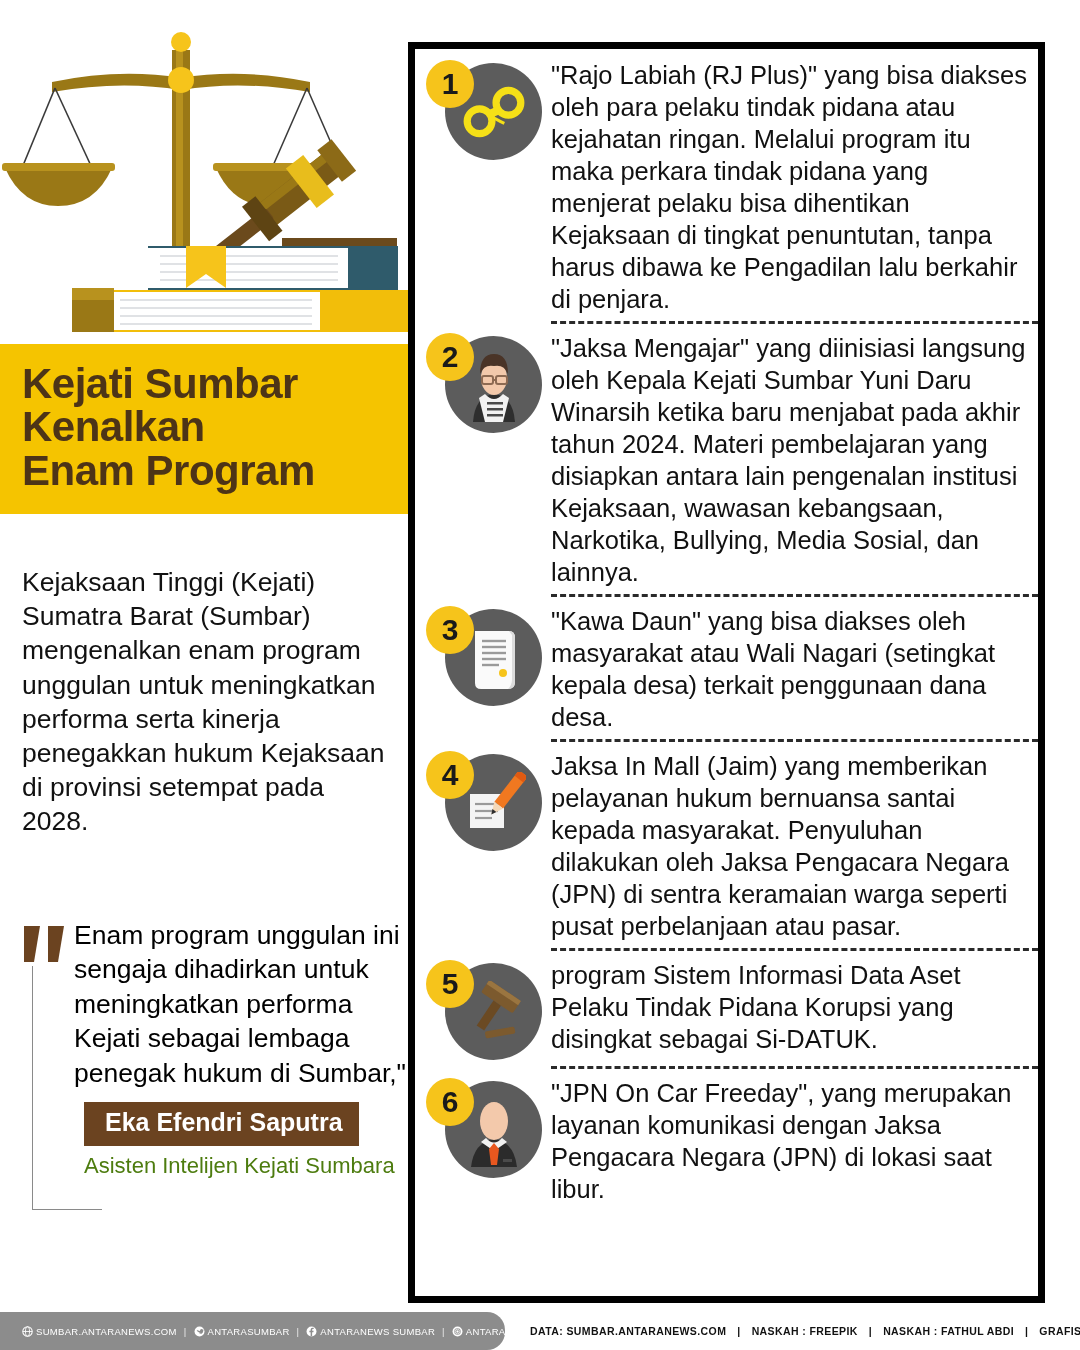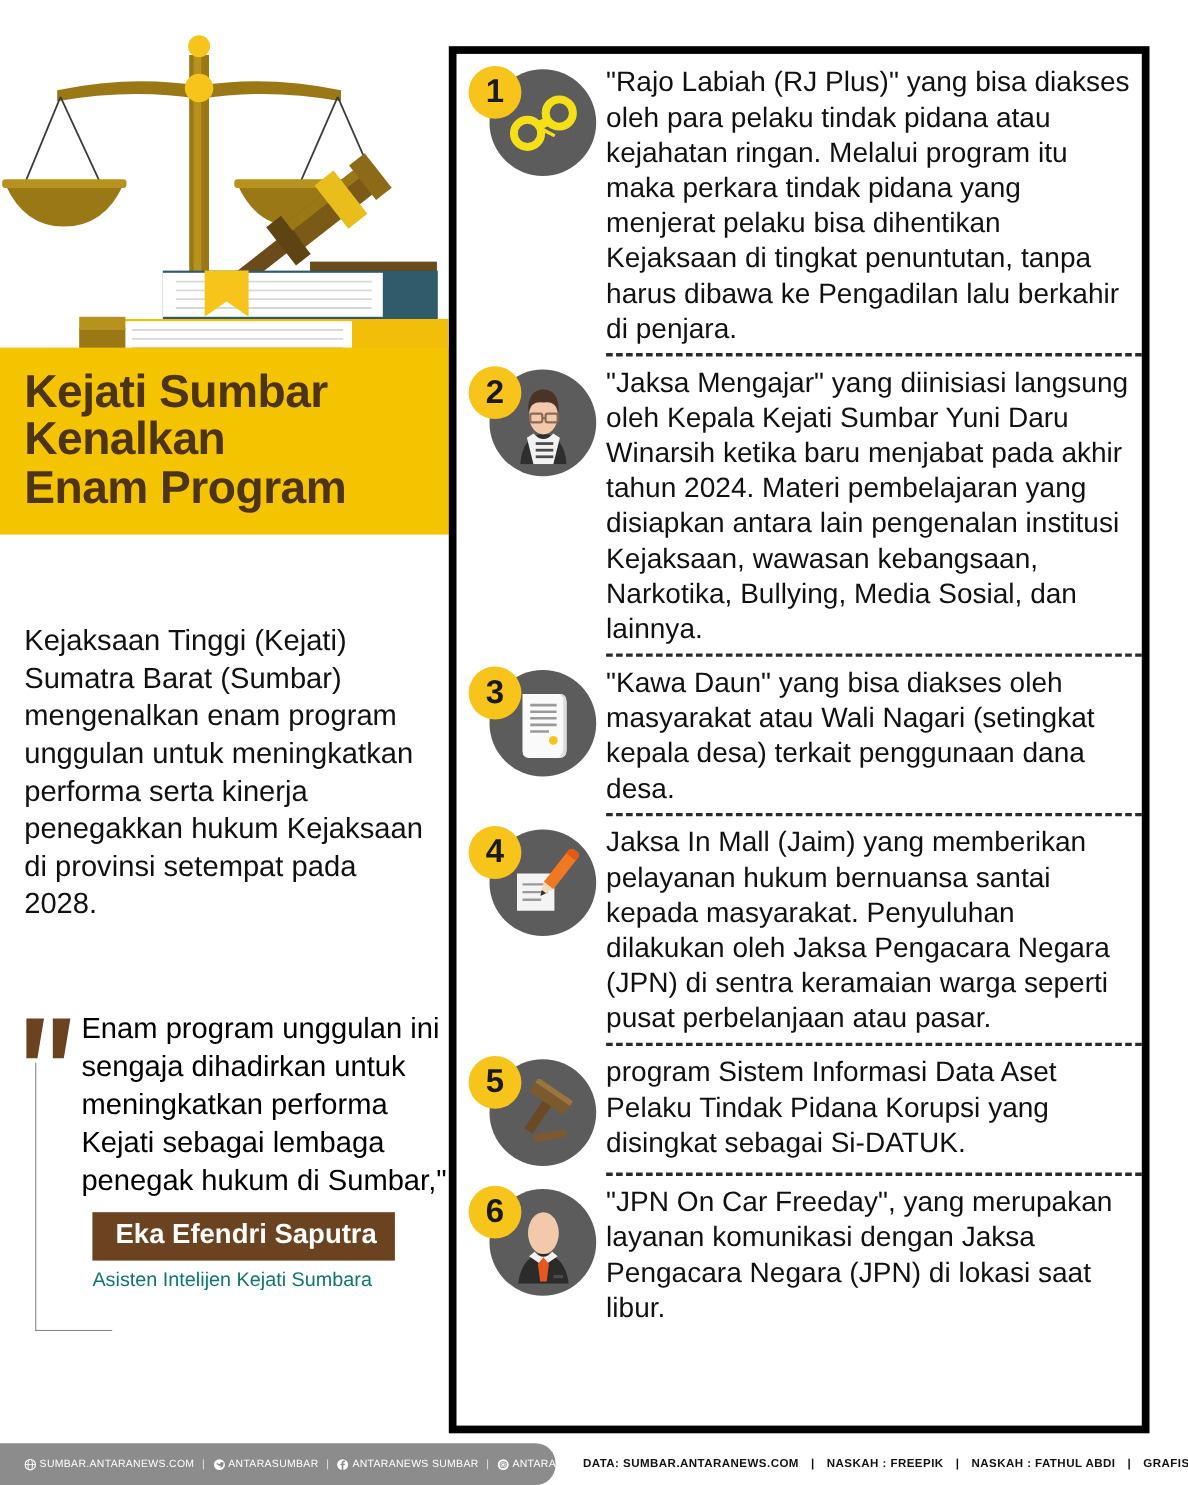--- a/index.html
+++ b/index.html
@@ -12,21 +12,21 @@
   }
   .page { position:relative; width:1080px; height:1350px; background:#fff; }
 
   
   .left-col { position:absolute; left:0; top:0; width:408px; height:1303px; }
 
   .hero-art { position:absolute; left:0; top:0; width:408px; height:340px; }
 
   
   .title-block {
-    position:absolute; left:0; top:316px; width:469px;
+    position:absolute; left:0; top:344px; width:469px;
     background:#F5C400; padding:18px 22px 22px 22px;
   }
   .title-text {
     font-size:42px; line-height:1.03; font-weight:bold;
     color:#4D3417; letter-spacing:-0.5px;
   }
 
   .intro {
     position:absolute; left:22px; top:565px; width:368px;
     font-size:26.5px; line-height:1.29; color:#111;
@@ -47,22 +47,22 @@
   .quote-rule-h {
     position:absolute; left:10px; top:291px; width:70px; height:1px;
     background:#8a8a8a;
   }
   .attrib-bar {
     margin-left:62px; margin-top:12px; background:#6B4320;
     padding:7px 16px 9px 21px; display:inline-block;font-weight:bold;
   }
   .attrib-name { color:#fff; font-size:25px; line-height:1.1; }
   .attrib-role {
-    margin-left:62px; margin-top:7px; font-size:18px;
-    color:#0f766e; line-height:1.15;
+    margin-left:62px; margin-top:7px; font-size:22px;
+    color:#4d7c0f; line-height:1.15;
   }
 
   
   .right-frame {
     position:absolute; left:408px; top:42px;
     width:637px; height:1261px;
     border:7px solid #000; background:#fff;
   }
   .items { position:absolute; left:8px; top:8px; width:615px; }
 

